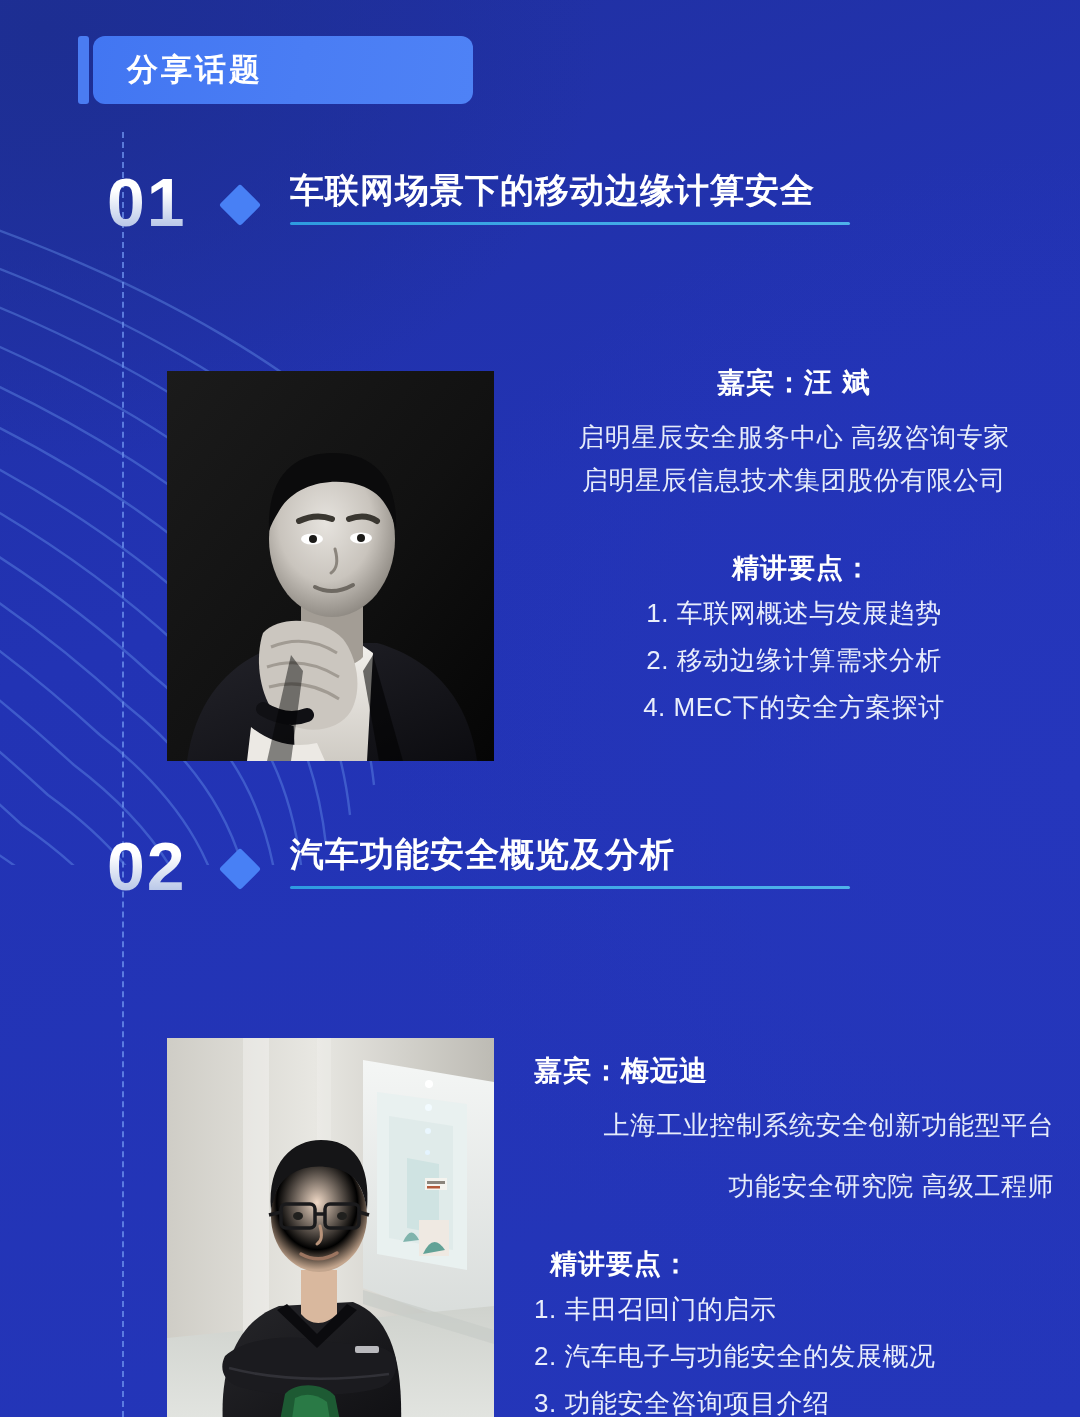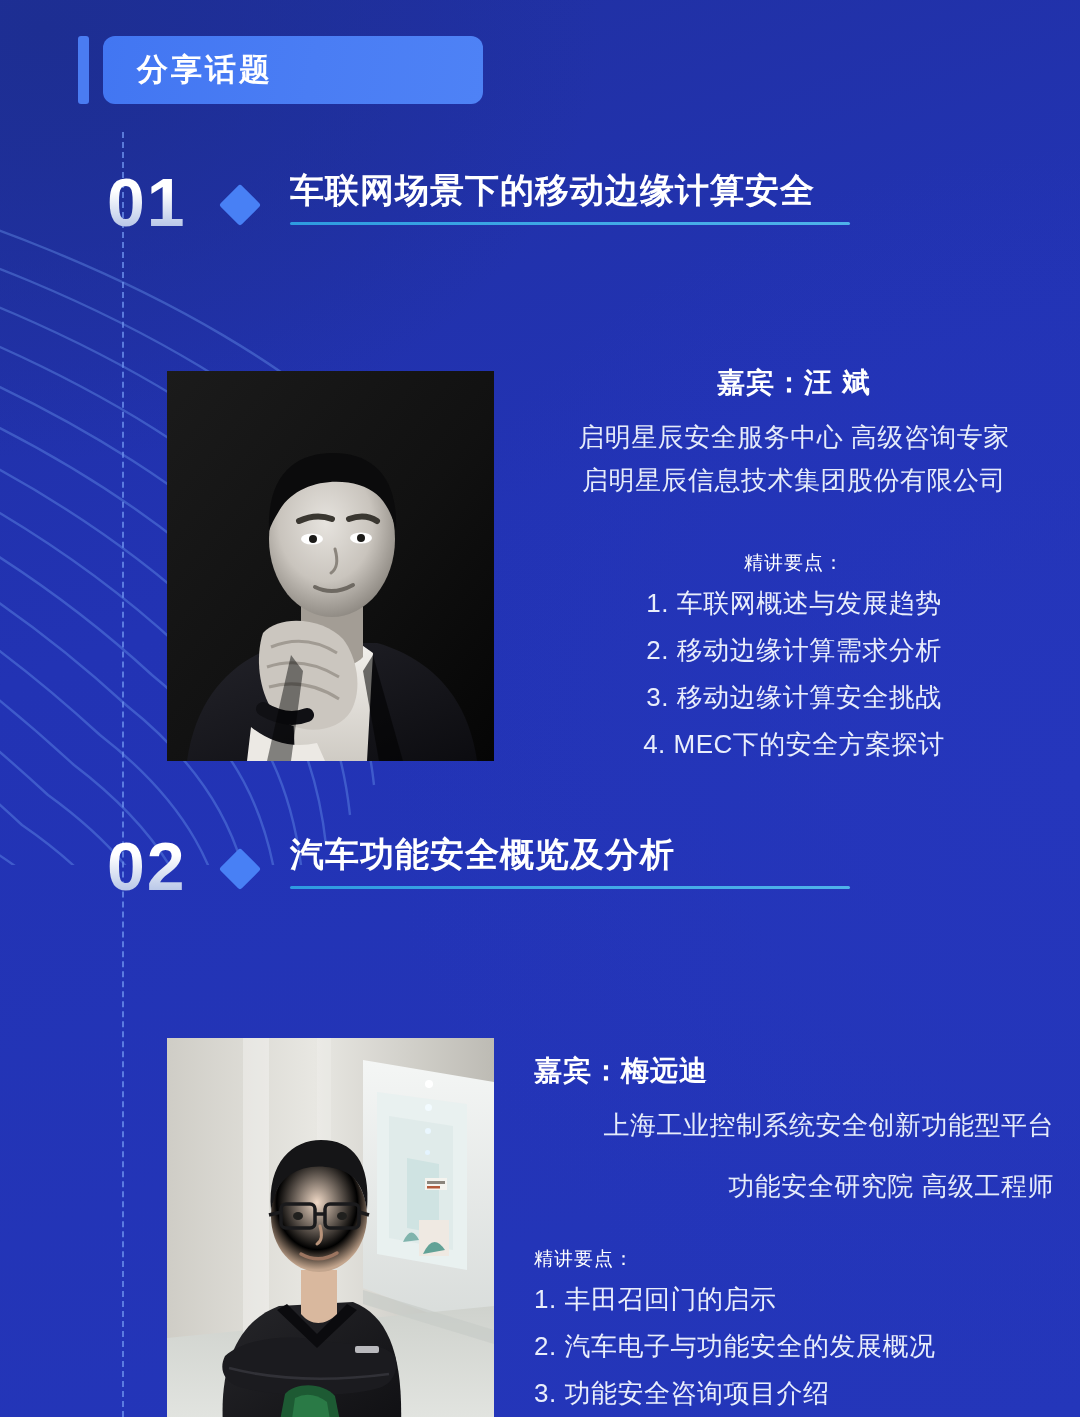--- a/index.html
+++ b/index.html
@@ -30,21 +30,21 @@
   .dashed-line{
     position:absolute;left:122px;top:132px;
     width:0;height:1285px;
     border-left:2px dashed #6E93EE;
     opacity:.75;
   }
 
   
   .header{
     position:absolute;left:78px;top:36px;
-    display:flex;align-items:stretch;gap:14px;height:68px;
+    display:flex;align-items:stretch;gap:4px;height:68px;
   }
   .header-bar{
     width:11px;border-radius:3px;
     background:#4A7CF2;
   }
   .badge{
     display:flex;align-items:center;
     padding:0 46px 0 34px;
     border-radius:12px;
     background:linear-gradient(100deg,#4276F2 0%,#4A7DF4 55%,#4E82F6 100%);
@@ -116,22 +116,22 @@
     color:#FFFFFF;font-size:28px;font-weight:bold;
     letter-spacing:1px;margin:0 0 18px 0;white-space:nowrap;
   }
   .org-line{
     color:#E6ECFA;font-size:26px;letter-spacing:.5px;
     margin:0 0 8px 0;white-space:nowrap;font-weight:300;
   }
   .info-2 .org-line{margin-bottom:26px;text-align:right;}
 
   .points-title{
-    color:#FFFFFF;font-size:19px;font-weight:normal;
-    letter-spacing:1px;margin:0 0 10px 0;
+    color:#FFFFFF;font-size:27px;font-weight:bold;
+    letter-spacing:1px;margin:0 0 10px 16px;
   }
   .info-1 .points-title{margin-top:52px;}
   .info-2 .points-title{margin-top:42px;}
   .point{
     color:#E9EEFB;font-size:26px;letter-spacing:.5px;
     margin:0 0 12px 0;white-space:nowrap;font-weight:300;
   }
 </style>
 </head>
 <body>
@@ -239,21 +239,20 @@
         </svg>
       </div>
 
       <div class="info info-1">
         <p class="guest-name">嘉宾：汪 斌</p>
         <p class="org-line">启明星辰安全服务中心 高级咨询专家</p>
         <p class="org-line">启明星辰信息技术集团股份有限公司</p>
         <p class="points-title">精讲要点：</p>
         <p class="point">1. 车联网概述与发展趋势</p>
         <p class="point">2. 移动边缘计算需求分析</p>
-        <p class="point">3. 移动边缘计算安全挑战</p>
         <p class="point">4. MEC下的安全方案探讨</p>
       </div>
 
     </div>
   </div>
 
   <div class="section" id="section-2">
 
     <div class="sec-head">
       <div class="sec-num">02</div>

